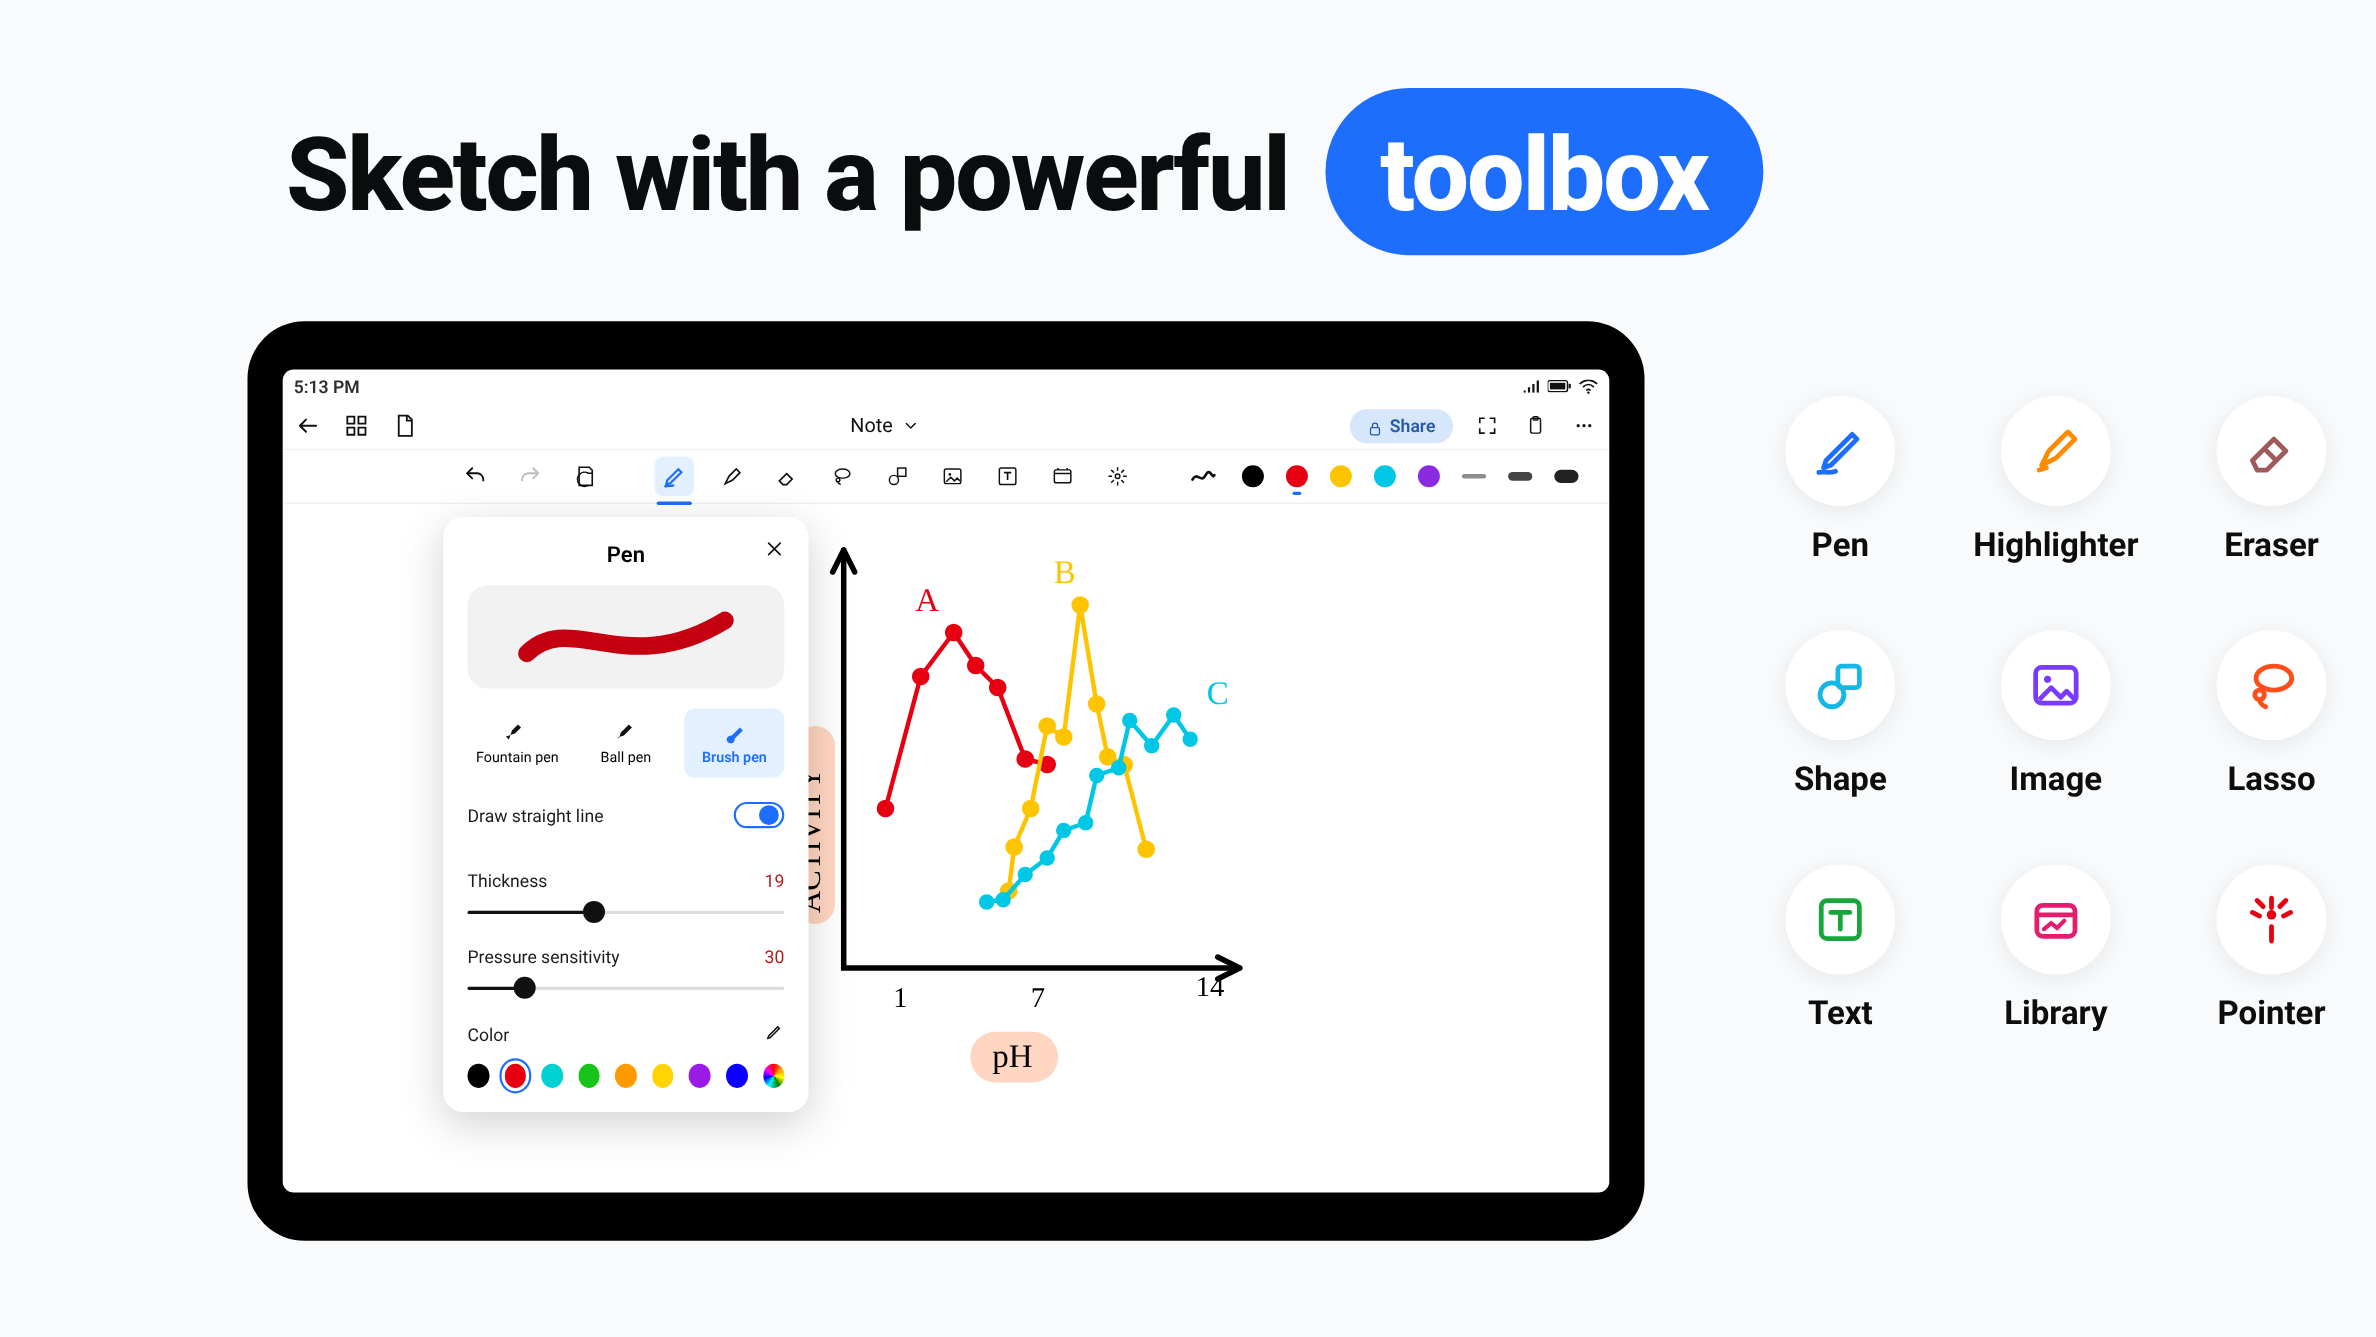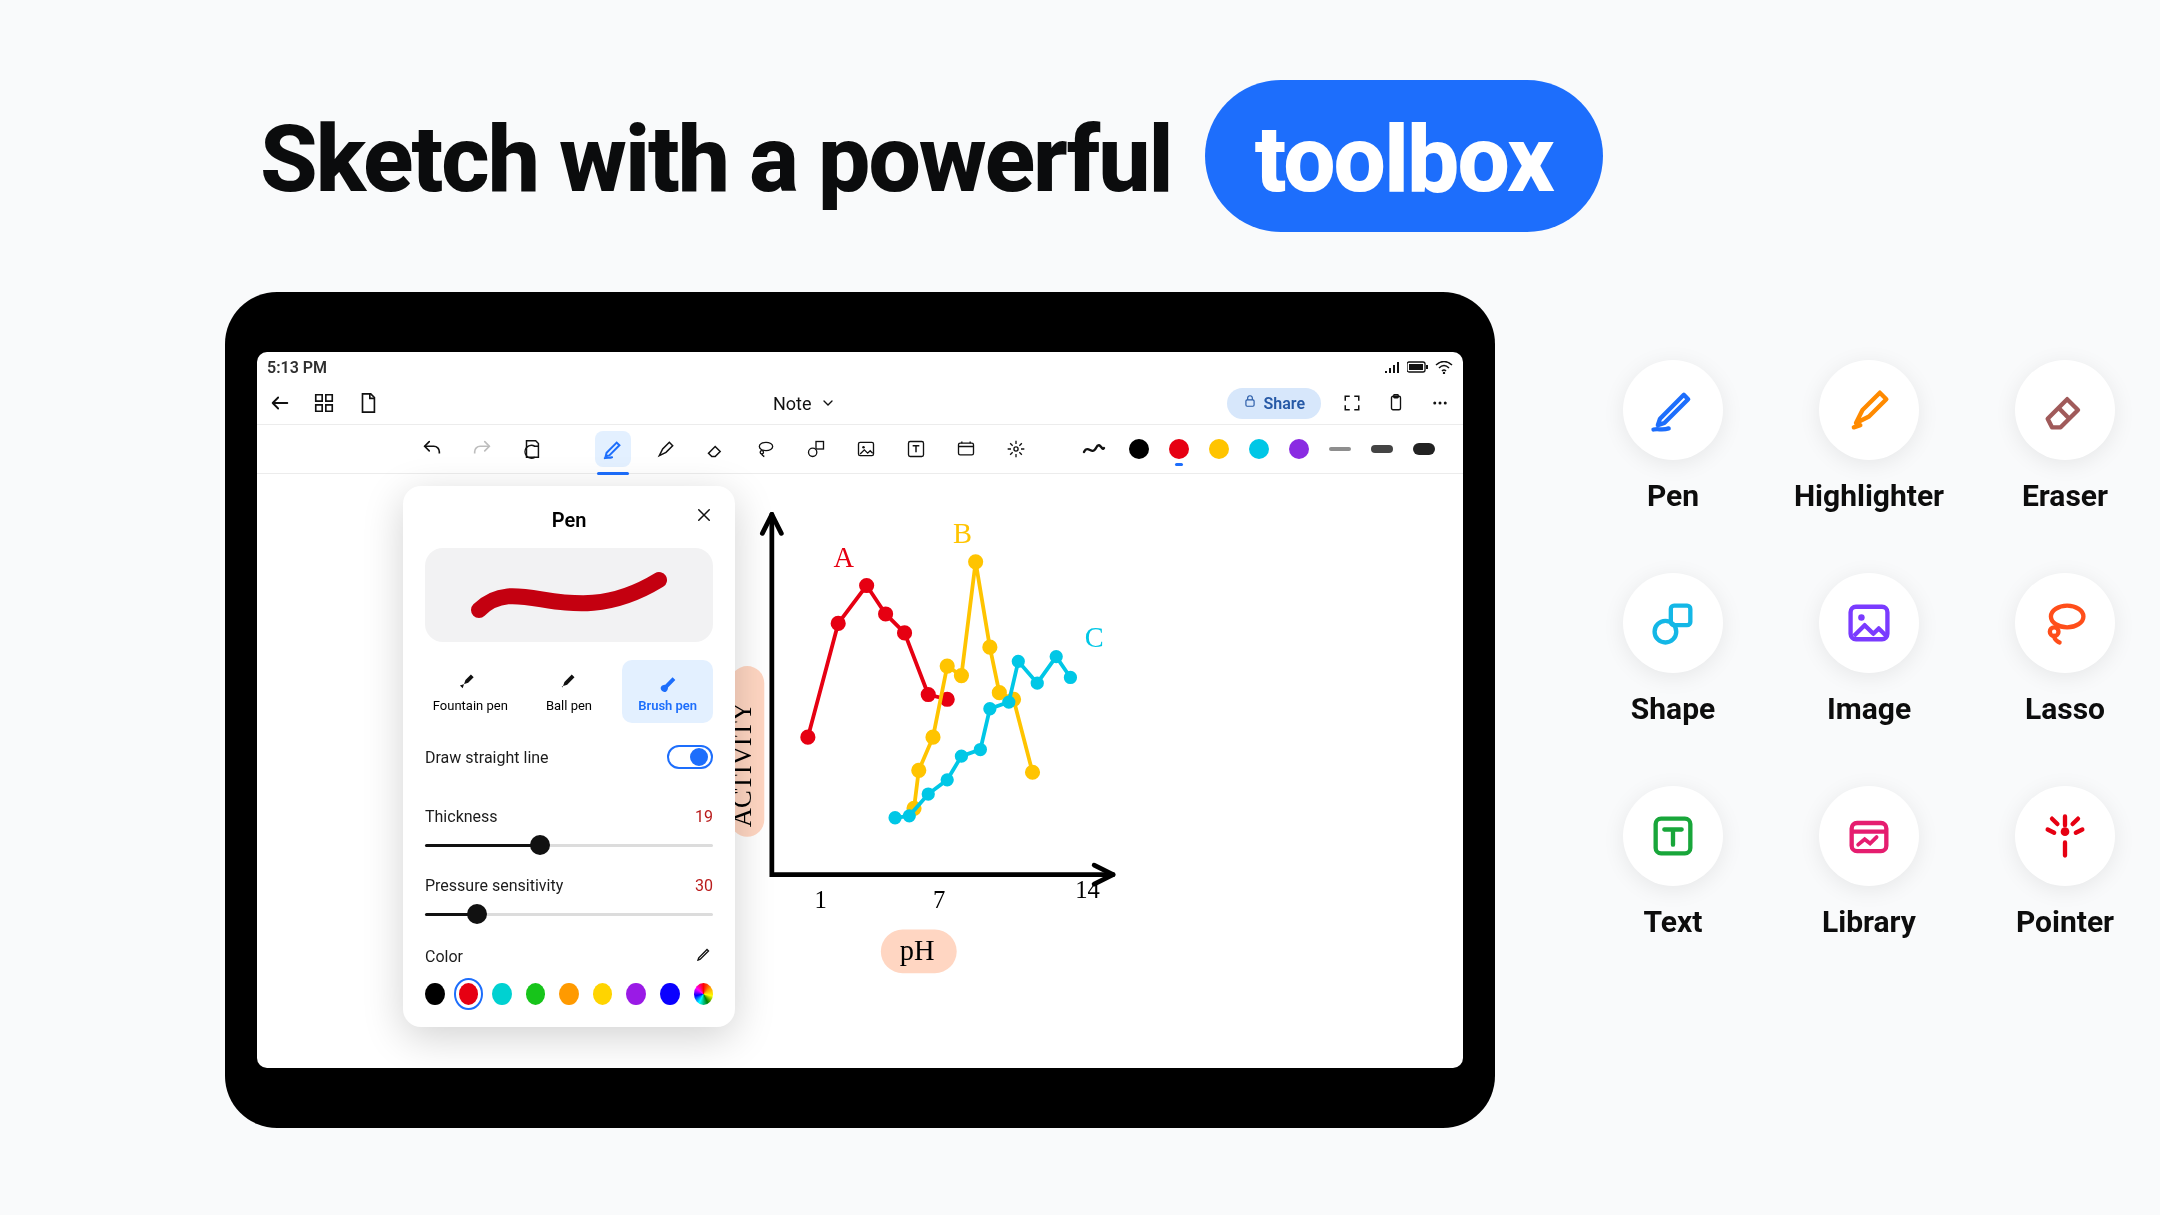--- a/index.html
+++ b/index.html
@@ -27,21 +27,21 @@
   padding: 25px 50px 18px;
   margin-left: 12px;
 }
 
 .tablet {
   position: absolute;
   left: 225px; top: 292px;
   width: 1270px; height: 836px;
   background: #000;
   border-radius: 52px;
-  padding: 60px 32px;
+  padding: 44px 32px;
 }
 .screen {
   width: 100%; height: 100%;
   background: #fff;
   border-radius: 10px;
   position: relative;
   overflow: hidden;
 }
 .statusbar {
   height: 30px; display: flex; align-items: center; justify-content: space-between;
@@ -50,21 +50,21 @@
 .status-icons { display: flex; gap: 6px; align-items: center; }
 .status-icons svg { display: block; }
 .topbar {
   height: 42px; display: flex; align-items: center; justify-content: space-between;
   padding: 0 10px;
 }
 .topbar-left, .topbar-right { display: flex; align-items: center; gap: 18px; }
 .center-title { display: flex; align-items: center; gap: 8px; font-size: 18px; color: #111; }
 .iconbtn { width: 26px; height: 26px; display: flex; align-items: center; justify-content: center; color: #111; }
 .share-chip {
-  display: flex; align-items: flex-start; gap: 6px;
+  display: flex; align-items: flex-end; gap: 6px;
   background: #d7e7fb; color: #2659a6; border-radius: 999px; padding: 6px 16px; font-size: 16px; font-weight: 600;
 }
 .toolbar-row {
   height: 50px; display: flex; align-items: center; padding: 0 160px; gap: 10px;
   border-top: 1px solid #ececec; border-bottom: 1px solid #ececec;
   position: relative;
 }
 .tool-group { display: flex; align-items: center; gap: 20px; }
 .tool-sep { width: 1px; height: 28px; background: #ececec; margin: 0 14px; }
 .tool-icon { width: 30px; height: 30px; display: flex; align-items: center; justify-content: center; color: #1b1b1b; }

